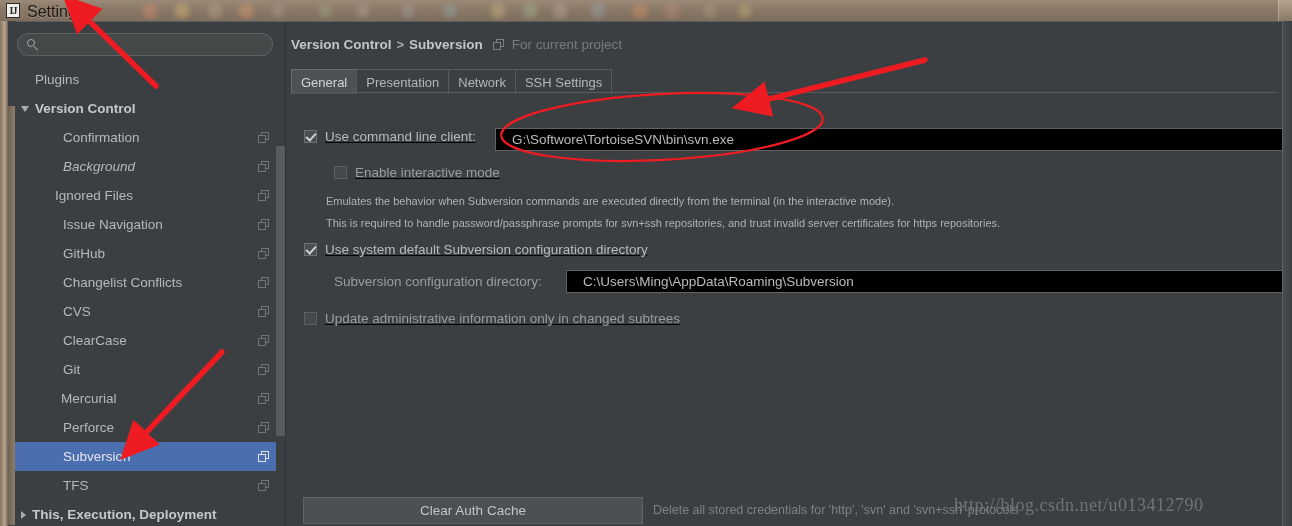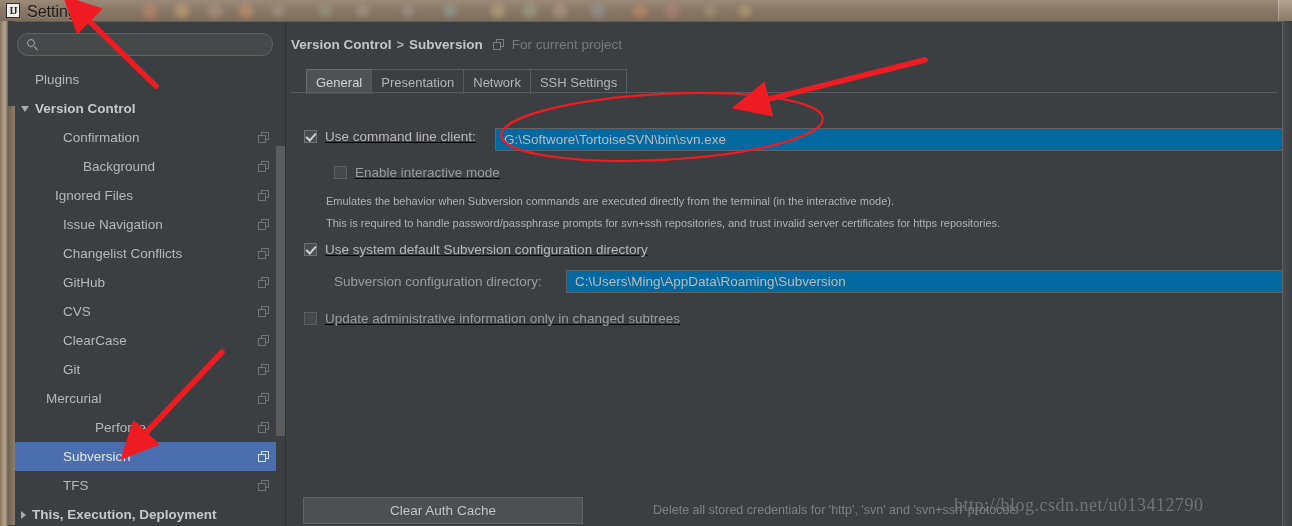--- a/index.html
+++ b/index.html
@@ -204,21 +204,21 @@
   .bc-part { color: #c3c5c8; font-size: 13.5px; font-weight: bold; }
   .bc-sep  { color: #a9abae; font-size: 13px; font-weight: bold; }
   .bc-proj-icon { width: 11px; height: 11px; position: relative; margin-left: 5px; }
   .bc-proj-icon i { position:absolute; display:block; border:1px solid #7b8084; }
   .bc-proj-icon i.back { left:3px; top:0; width:8px; height:8px; }
   .bc-proj-icon i.front{ left:0; top:3px; width:8px; height:8px; background:#3c3f41; }
   .bc-scope { color: #787b7e; font-size: 13.5px; margin-left: 3px; }
 
   
   .tabs {
-    position: absolute; left: 20px; top: 46px;
+    position: absolute; left: 5px; top: 46px;
     display: flex; align-items: flex-end;
     height: 26px;
   }
   .tab {
     height: 25px;
     padding: 0 9px;
     display: flex; align-items: center;
     font-size: 13px;
     color: #b3b5b8;
     background: #3c3f41;
@@ -257,25 +257,25 @@
     border: solid #cfd2d4;
     border-width: 0 2px 2px 0;
     transform: rotate(42deg);
   }
   .cb.disabled { background: #46494b; border-color: #5c6062; }
 
   .lbl { font-size: 13.5px; color: #b8babd; margin-left: 8px; white-space: nowrap; }
   .lbl.dim { color: #9a9da0; }
 
   .txtfield {
-    background: #0369a1;
+    background: #000000;
     border: 1px solid #5f6365;
     color: #b9bbbe;
     font-size: 13.5px;
-    padding: 0 8px;
+    padding: 0 16px;
     display: flex; align-items: center;
     height: 23px;
     white-space: nowrap;
     overflow: hidden;
   }
 
   .desc {
     position: absolute;
     color: #b0b2b5;
     font-size: 11px;
@@ -349,21 +349,21 @@
           <span class="tw open" style="margin-left: -14px;"></span>
           <span class="tree-label">Version Control</span>
         </div>
         <div class="tree-row" style="padding-left: 48px;">
           <span class="tree-label">Confirmation</span>
           <span class="copy-icon">
             <i class="back"></i>
             <i class="front"></i>
           </span>
         </div>
-        <div class="tree-row" style="padding-left: 68px;">
+        <div class="tree-row" style="padding-left: 48px; font-style: italic;">
           <span class="tree-label">Background</span>
           <span class="copy-icon">
             <i class="back"></i>
             <i class="front"></i>
           </span>
         </div>
         <div class="tree-row" style="padding-left: 40px;">
           <span class="tree-label">Ignored Files</span>
           <span class="copy-icon">
             <i class="back"></i>
@@ -371,62 +371,62 @@
           </span>
         </div>
         <div class="tree-row" style="padding-left: 48px;">
           <span class="tree-label">Issue Navigation</span>
           <span class="copy-icon">
             <i class="back"></i>
             <i class="front"></i>
           </span>
         </div>
         <div class="tree-row" style="padding-left: 48px;">
+          <span class="tree-label">GitHub</span>
+          <span class="copy-icon">
+            <i class="back"></i>
+            <i class="front"></i>
+          </span>
+        </div>
+        <div class="tree-row" style="padding-left: 48px;">
           <span class="tree-label">Changelist Conflicts</span>
           <span class="copy-icon">
             <i class="back"></i>
             <i class="front"></i>
           </span>
         </div>
         <div class="tree-row" style="padding-left: 48px;">
-          <span class="tree-label">GitHub</span>
-          <span class="copy-icon">
-            <i class="back"></i>
-            <i class="front"></i>
-          </span>
-        </div>
-        <div class="tree-row" style="padding-left: 48px;">
           <span class="tree-label">CVS</span>
           <span class="copy-icon">
             <i class="back"></i>
             <i class="front"></i>
           </span>
         </div>
         <div class="tree-row" style="padding-left: 48px;">
           <span class="tree-label">ClearCase</span>
           <span class="copy-icon">
             <i class="back"></i>
             <i class="front"></i>
           </span>
         </div>
         <div class="tree-row" style="padding-left: 48px;">
           <span class="tree-label">Git</span>
           <span class="copy-icon">
             <i class="back"></i>
             <i class="front"></i>
           </span>
         </div>
-        <div class="tree-row" style="padding-left: 31px;">
+        <div class="tree-row" style="padding-left: 40px; margin-left: 6px;">
           <span class="tree-label">Mercurial</span>
           <span class="copy-icon">
             <i class="back"></i>
             <i class="front"></i>
           </span>
         </div>
-        <div class="tree-row" style="padding-left: 48px; margin-left: 32px;">
+        <div class="tree-row" style="padding-left: 48px;">
           <span class="tree-label">Perforce</span>
           <span class="copy-icon">
             <i class="back"></i>
             <i class="front"></i>
           </span>
         </div>
         <div class="tree-row selected" style="padding-left: 48px;">
           <span class="tree-label">Subversion</span>
           <span class="copy-icon">
             <i class="back"></i>
@@ -503,21 +503,21 @@
       </div>
 
       <div class="lbl dim" style="position:absolute; left:40px; top:178px;">Subversion configuration directory:</div>
       <div class="txtfield" style="position:absolute; left:280px; top:174px; width:717px;">C:\Users\Ming\AppData\Roaming\Subversion</div>
 
       <div class="row" style="left:18px; top:215px;">
         <span class="cb disabled"></span>
         <span class="lbl dim">Update administrative information only in changed subtrees</span>
       </div>
 
-      <div class="btn" style="position:absolute; left:17px; top:401px; width:280px;">Clear Auth Cache</div>
+      <div class="btn" style="position:absolute; left:17px; top:401px; width:340px;">Clear Auth Cache</div>
       <div class="btn-note" style="position:absolute; left:367px; top:407px;">Delete all stored credentials for 'http', 'svn' and 'svn+ssh' protocols</div>
 
     </div>
 
     <div class="watermark" style="left:668px; top:473px;">http://blog.csdn.net/u013412790</div>
   </div>
 
   <div class="anno" style="left:0; top:0;">
     <svg width="1292" height="526" viewBox="0 0 1292 526">
       <defs>

